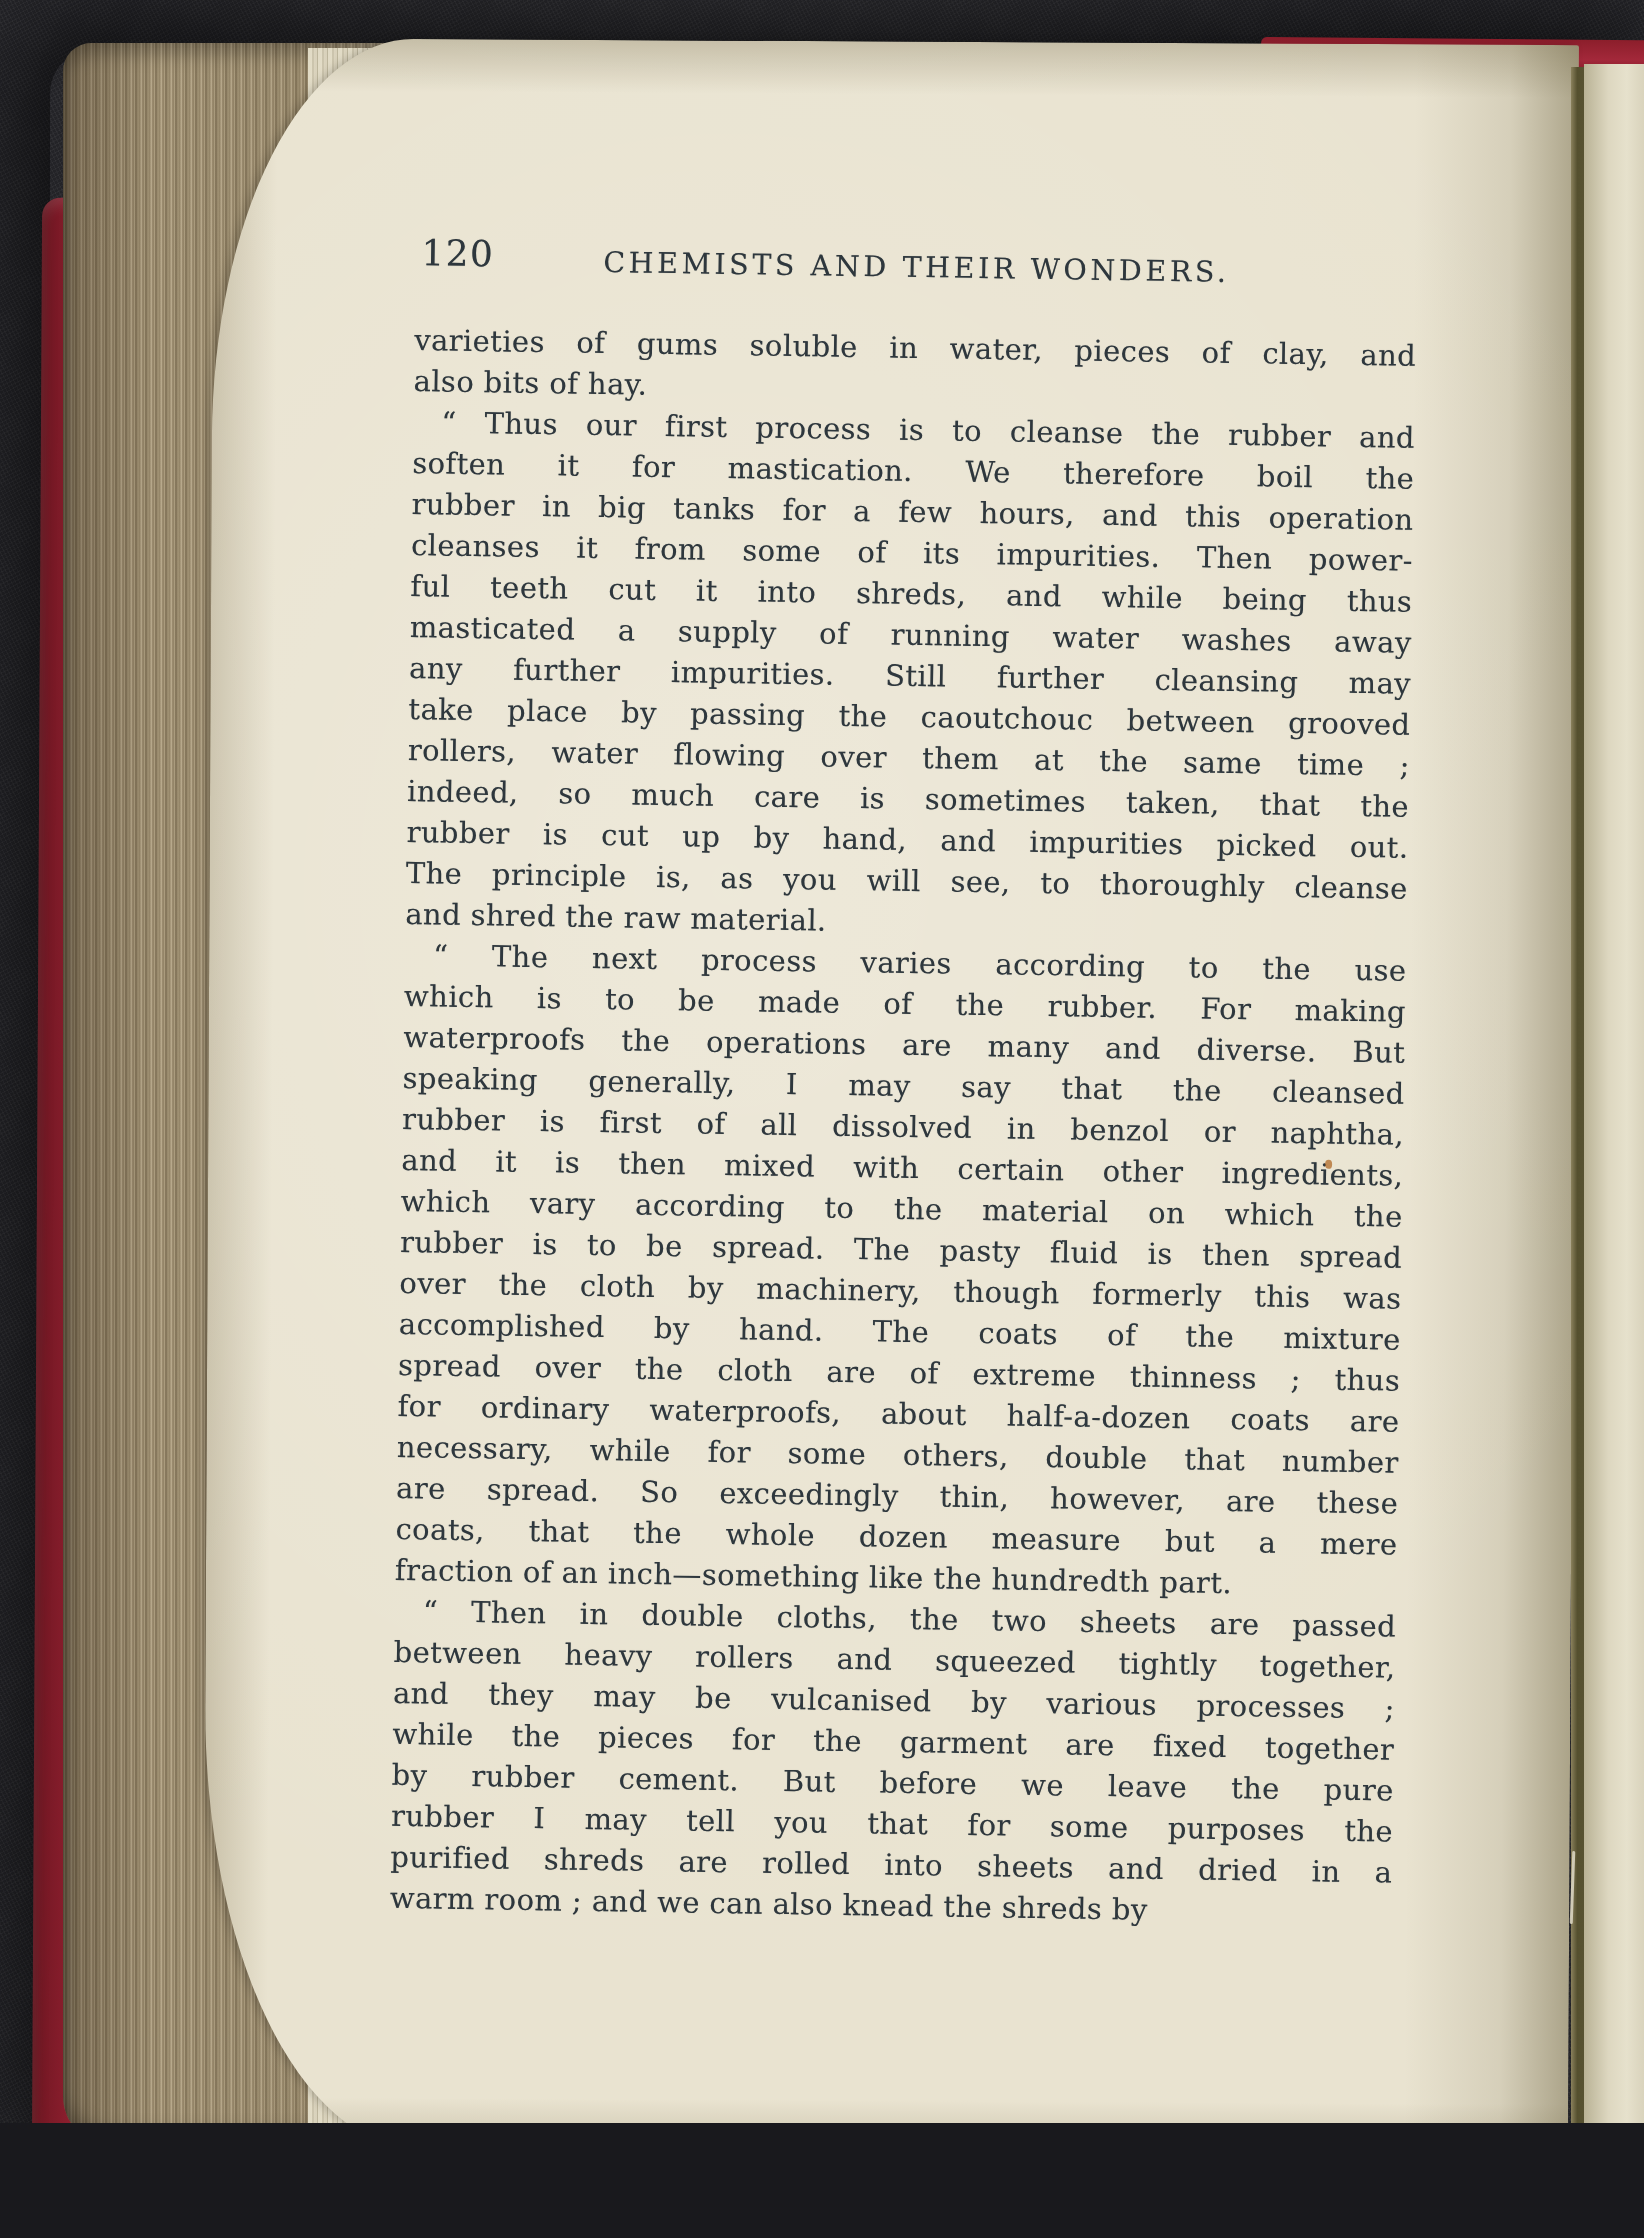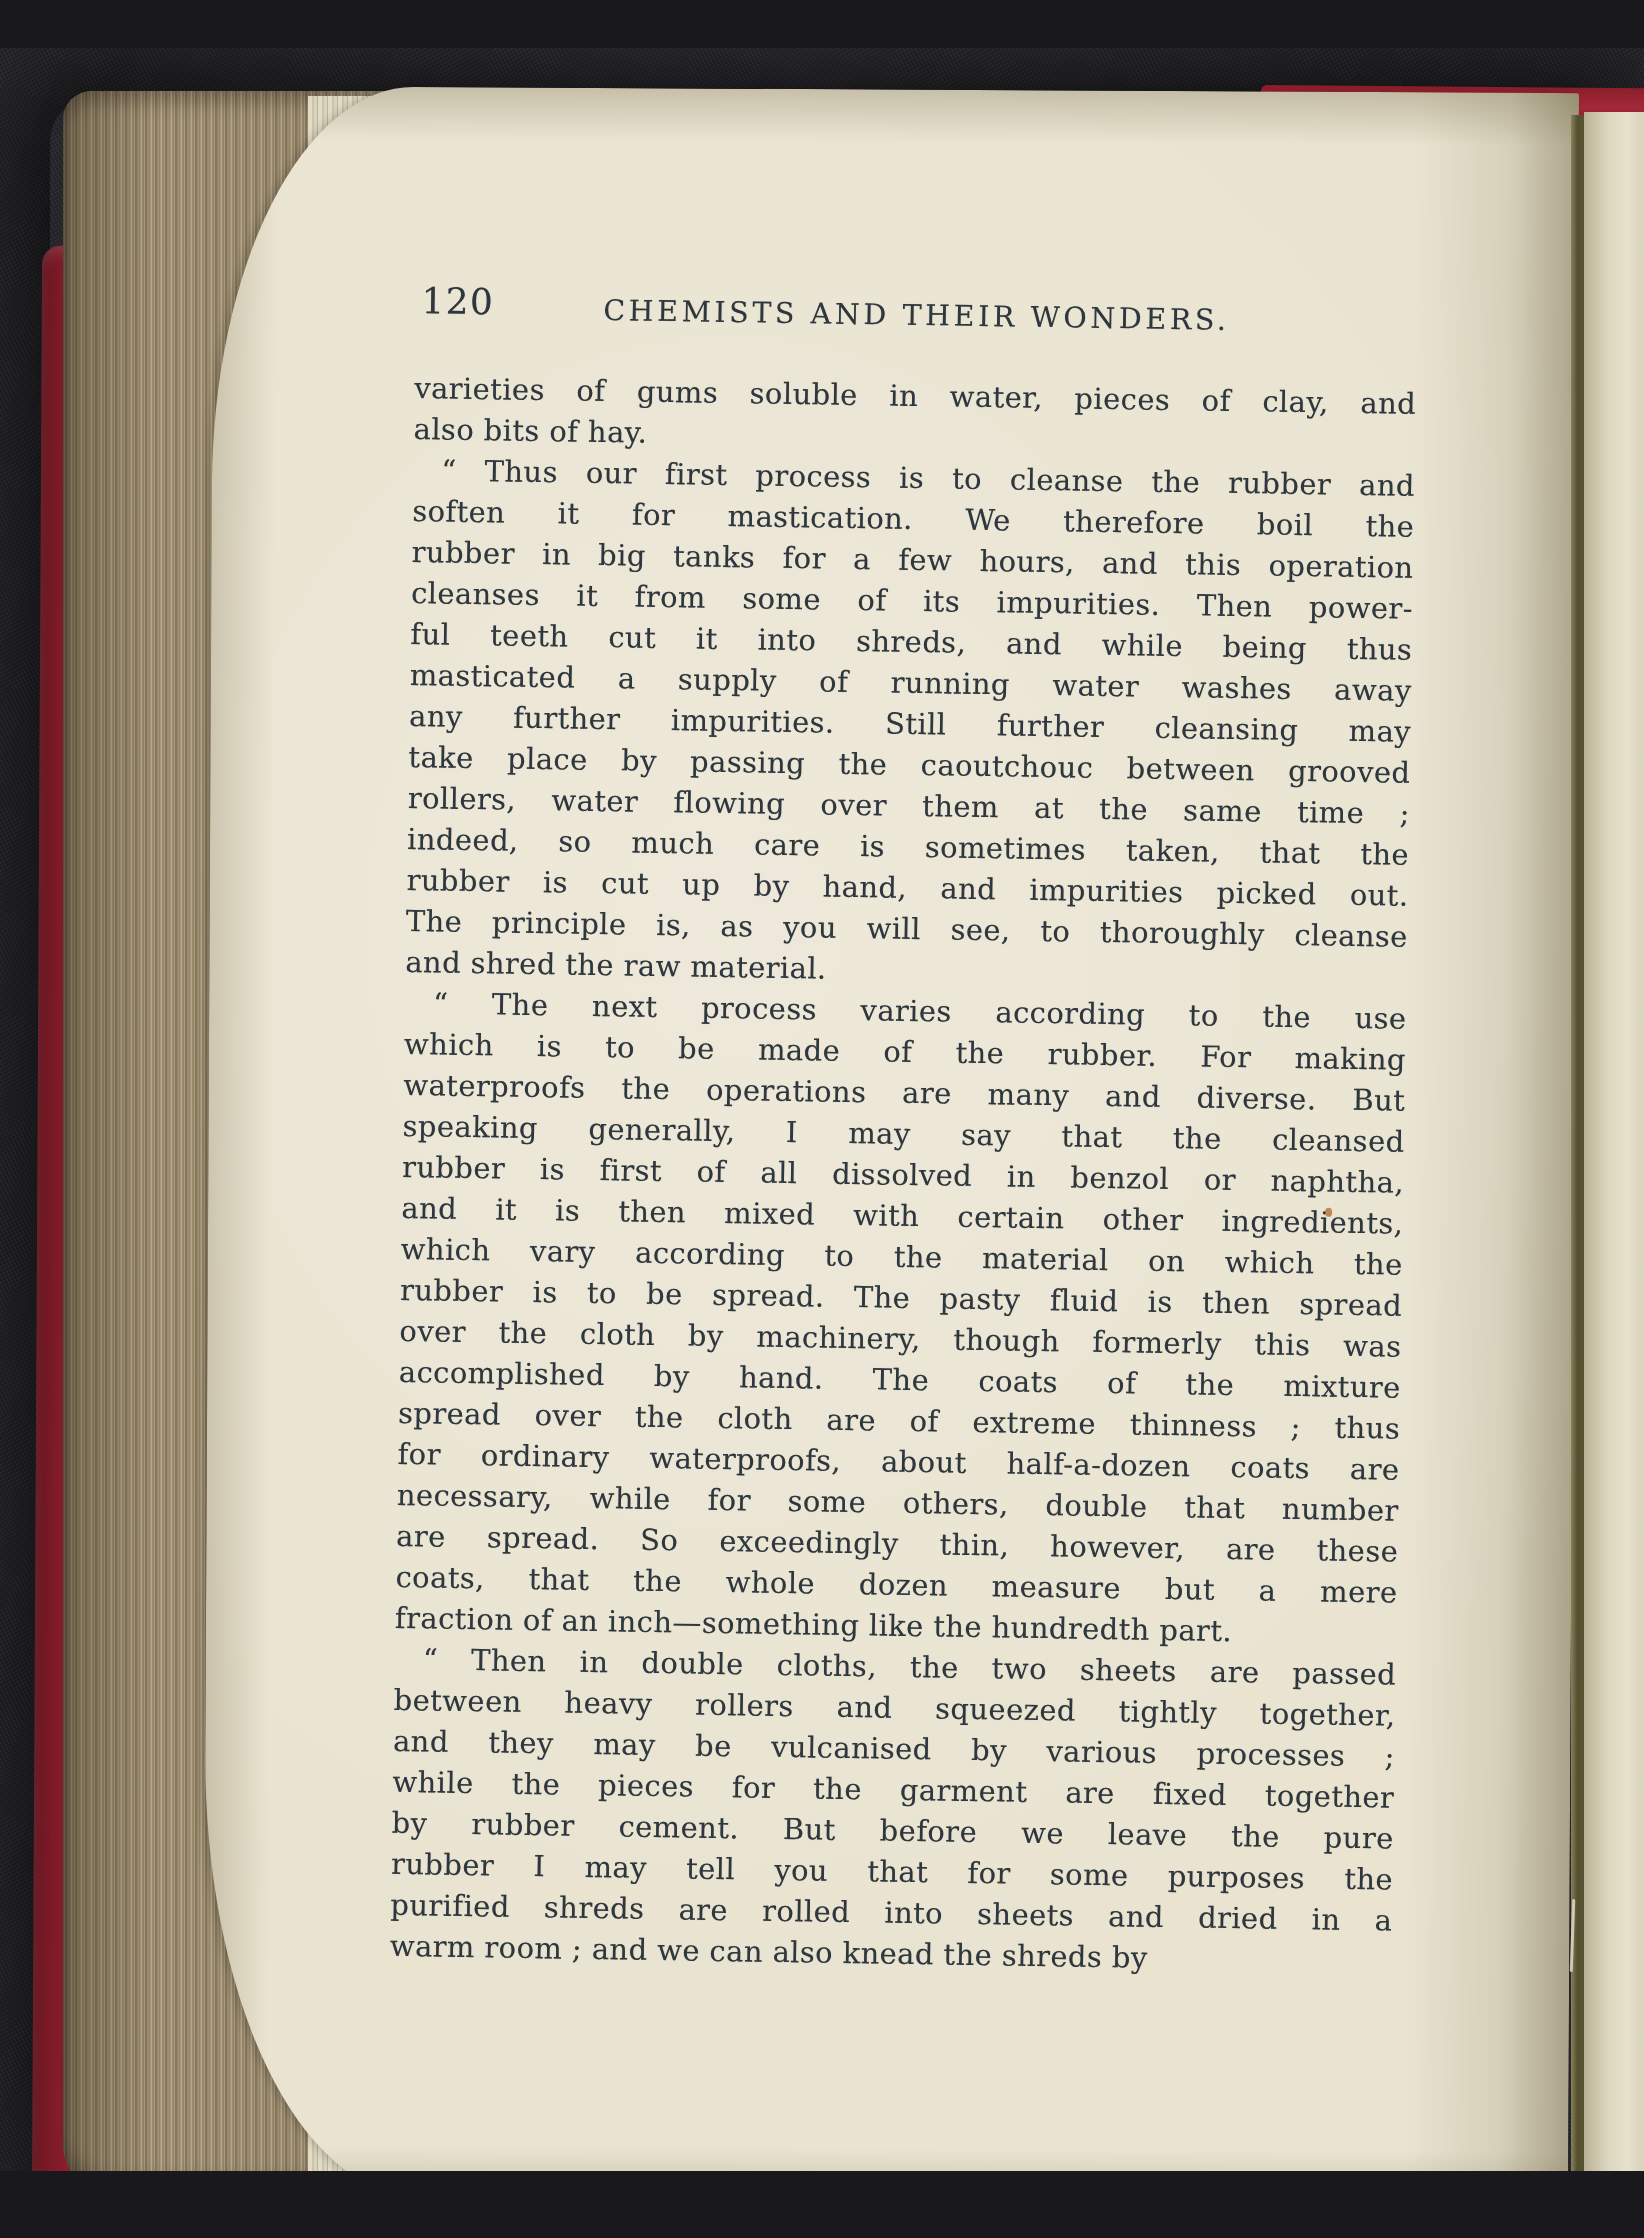--- a/index.html
+++ b/index.html
@@ -4,21 +4,20 @@
 <style>
   html, body { margin: 0; padding: 0; background: #19191d; }
   .scene {
     position: relative; width: 1645px; height: 2123px; overflow: hidden;
     background-color: #232327;
     background-image:
       radial-gradient(60% 30% at 45% 8%, rgba(255,255,255,0.045), transparent 70%),
       repeating-linear-gradient(63deg, rgba(255,255,255,0.035) 0 1.1px, transparent 1.1px 3.6px),
       repeating-linear-gradient(-27deg, rgba(255,255,255,0.03) 0 1.1px, transparent 1.1px 3.6px);
     font-family: "DejaVu Serif", "Liberation Serif", serif;
-    margin-top: 48px;
   }
   .book-shadow {
     position: absolute; left: 50px; top: 50px; width: 1569px; height: 2103px;
     border-radius: 43px; box-shadow: 0 0 78px 32px rgba(0,0,0,0.55);
   }
   
   .cover { position: absolute; }
   .cover-left {
     left: 37px; top: 198px; width: 143px; height: 1969px;
     background: linear-gradient(90deg, #6f1722, #a02336 45%, #8c1d2b);

